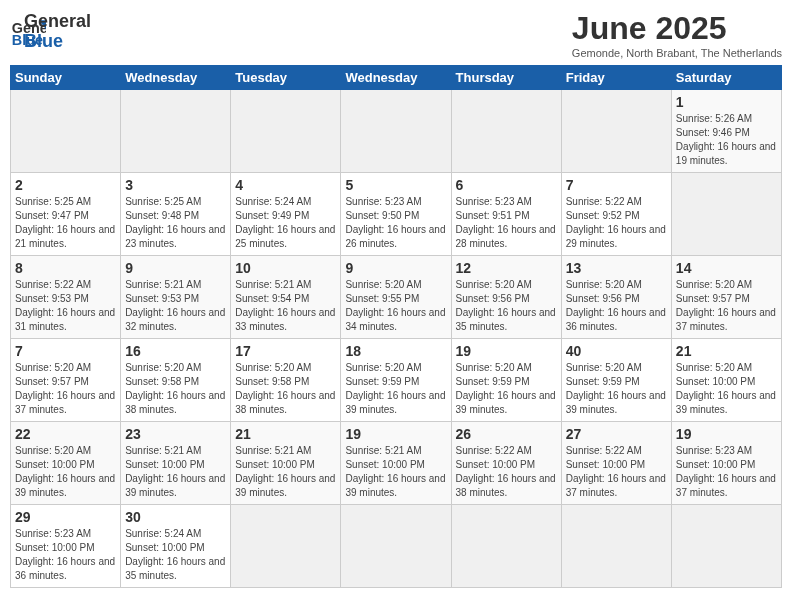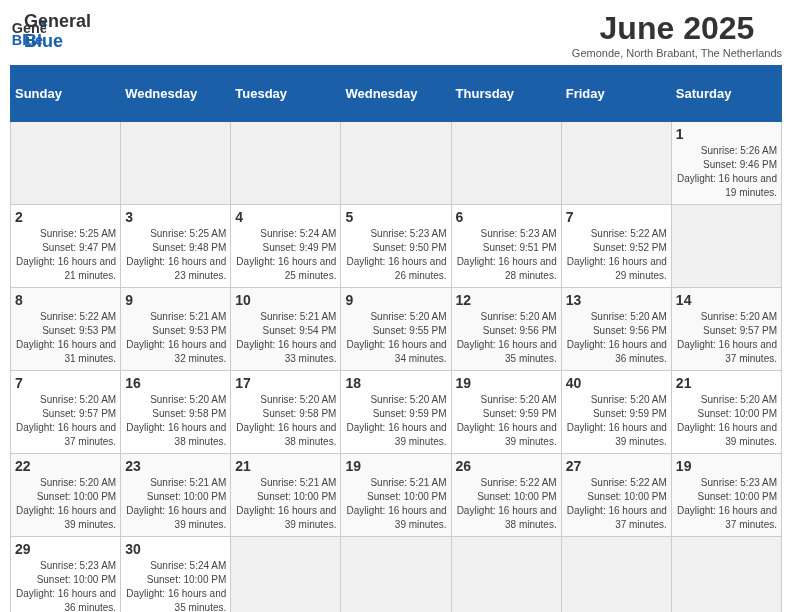--- a/index.html
+++ b/index.html
@@ -19,40 +19,40 @@
     .logo {
       display: flex;
       align-items: center;
       gap: 4px;
     }
     .logo-icon {
       width: 36px;
       height: 36px;
     }
     .title-block {
-      text-align: center;
+      text-align: left;
     }
     .main-title {
       font-size: 32px;
       font-weight: bold;
       color: #333;
     }
     .subtitle {
       font-size: 11px;
       color: #555;
     }
     table {
       width: 100%;
       border-collapse: collapse;
       font-size: 11px;
     }
     thead tr th {
       background-color: #1a5fa8;
       color: #fff;
-      padding: 20px 4px;
+      padding: 4px 4px;
       text-align: left;
       font-size: 13px;
       font-weight: bold;
       border: 1px solid #1a5fa8;
     }
     tbody tr td {
       border: 1px solid #ccc;
       vertical-align: top;
       padding: 4px;
       background: #fff;
@@ -66,21 +66,20 @@
       font-size: 14px;
       font-weight: bold;
       color: #333;
       display: block;
       margin-bottom: 2px;
     }
     .day-info {
       font-size: 10px;
       color: #444;
       line-height: 1.4;
-      text-align: right;
     }
     .empty-cell {
       background: #f0f0f0 !important;
     }
   </style>
 </head>
 <body>
 
 <div class="header">
   <div class="logo">

